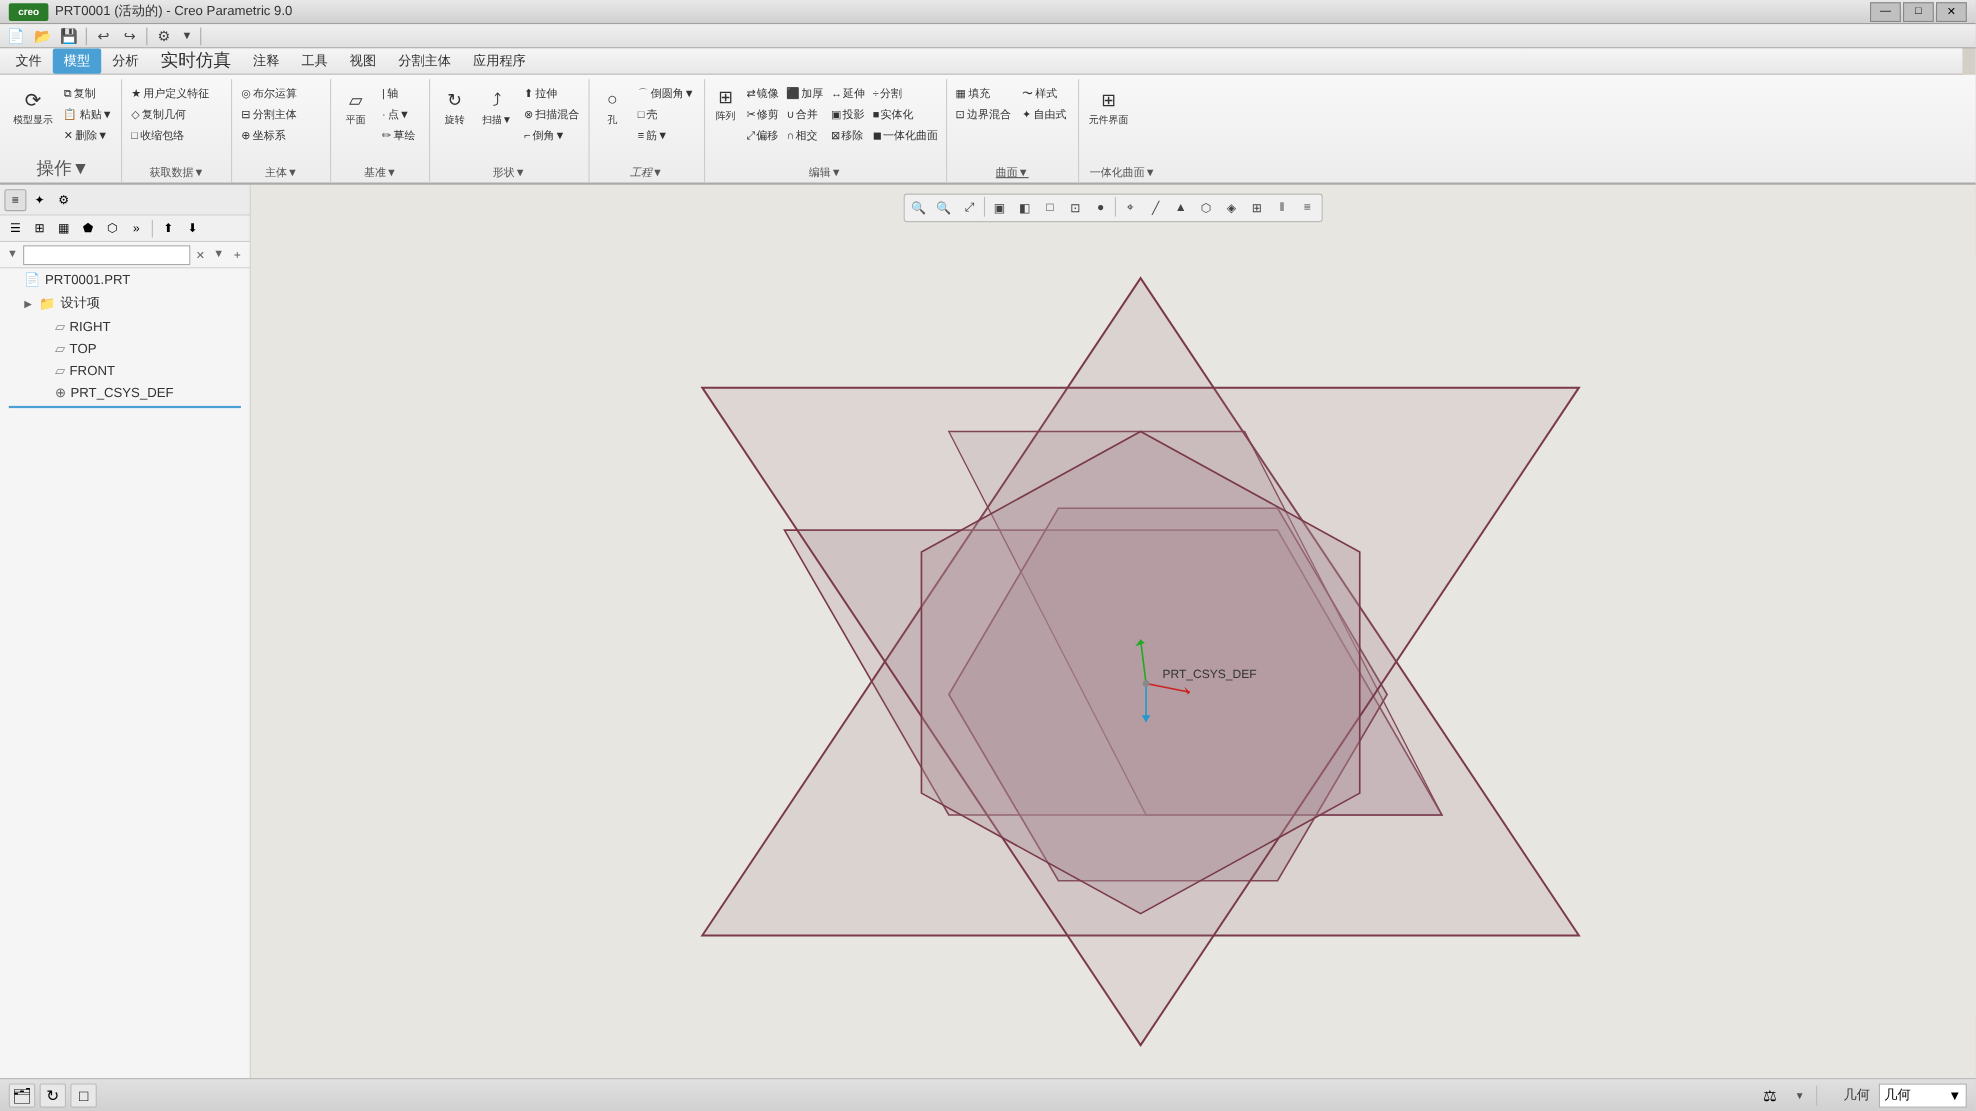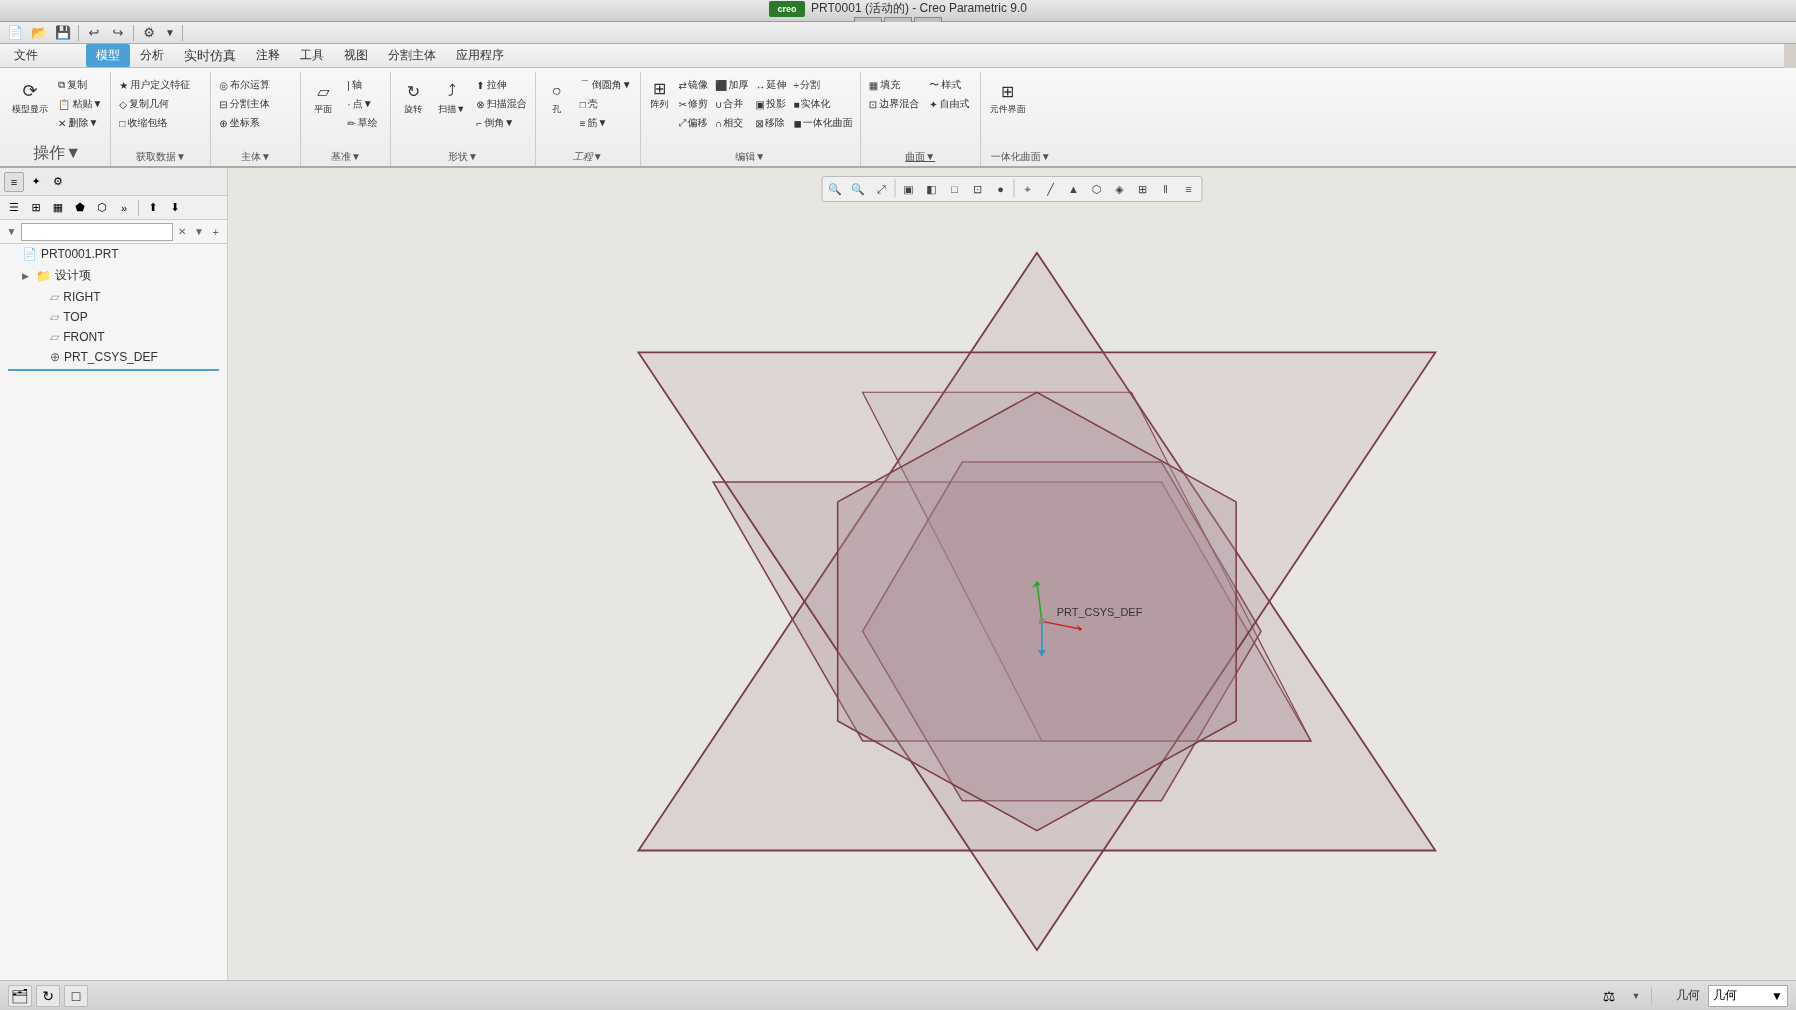--- a/index.html
+++ b/index.html
@@ -43,21 +43,21 @@
       border-bottom: 2px solid #aaa;
       padding: 4px 4px 0 4px;
       display: flex;
       gap: 0;
       min-height: 100px;
     }
   </style>
 </head>
 <body>
 
-<div id="titlebar" style="position:absolute;top:0;left:0;right:0;height:22px;background:linear-gradient(to bottom,#e8e8e8,#d0d0d0);display:flex;align-items:center;justify-content:space-between;padding:0 8px;border-bottom:1px solid #999;flex-direction:column;">
+<div id="titlebar" style="position:absolute;top:0;left:0;right:0;height:22px;background:linear-gradient(to bottom,#e8e8e8,#d0d0d0);display:flex;align-items:center;justify-content:space-between;padding:0 8px;border-bottom:1px solid #999;">
   <div style="display:flex;align-items:center;gap:6px;">
     <div style="width:36px;height:16px;background:#2a7a2a;border-radius:2px;display:flex;align-items:center;justify-content:center;color:white;font-size:9px;font-weight:bold;">creo</div>
     <span style="font-size:12px;color:#333;">PRT0001 (活动的) - Creo Parametric 9.0</span>
   </div>
   <div style="display:flex;gap:2px;">
     <div style="width:28px;height:18px;background:#c0c0c0;border:1px solid #888;display:flex;align-items:center;justify-content:center;font-size:10px;cursor:pointer;">—</div>
     <div style="width:28px;height:18px;background:#c0c0c0;border:1px solid #888;display:flex;align-items:center;justify-content:center;font-size:10px;cursor:pointer;">□</div>
     <div style="width:28px;height:18px;background:#c0c0c0;border:1px solid #888;display:flex;align-items:center;justify-content:center;font-size:10px;cursor:pointer;">✕</div>
   </div>
 </div>
@@ -71,23 +71,23 @@
   <div style="width:22px;height:18px;display:flex;align-items:center;justify-content:center;font-size:13px;cursor:pointer;border:1px solid transparent;border-radius:2px;color:#444;">↪</div>
   <div style="width:1px;height:16px;background:#aaa;margin:0 2px;"></div>
   <div style="width:22px;height:18px;display:flex;align-items:center;justify-content:center;font-size:13px;cursor:pointer;border:1px solid transparent;border-radius:2px;color:#444;">⚙</div>
   <div style="width:16px;height:18px;display:flex;align-items:center;justify-content:center;font-size:10px;cursor:pointer;border:1px solid transparent;border-radius:2px;color:#444;">▼</div>
   <div style="width:1px;height:16px;background:#aaa;margin:0 2px;"></div>
 
 </div>
 
 <div id="menubar" style="position:absolute;top:44px;left:0;right:12px;height:24px;background:linear-gradient(to bottom,#f5f5f5,#e8e8e8);display:flex;align-items:center;padding:0 4px;border-bottom:1px solid #bbb;">
   <div style="padding:3px 10px;font-size:12px;color:#333;cursor:pointer;border-radius:2px;">文件</div>
-  <div style="padding:3px 10px;font-size:12px;color:white;cursor:pointer;border-radius:2px;background:#4a9fd4;margin-left:38px;">模型</div>
+  <div style="padding:3px 10px;font-size:12px;color:white;cursor:pointer;border-radius:2px;background:#4a9fd4;">模型</div>
   <div style="padding:3px 10px;font-size:12px;color:#333;cursor:pointer;border-radius:2px;">分析</div>
-  <div style="padding:3px 10px;font-size:13px;color:#333;cursor:pointer;border-radius:2px;">实时仿真</div>
+  <div style="padding:3px 10px;font-size:16px;color:#333;cursor:pointer;border-radius:2px;">实时仿真</div>
   <div style="padding:3px 10px;font-size:12px;color:#333;cursor:pointer;border-radius:2px;">注释</div>
   <div style="padding:3px 10px;font-size:12px;color:#333;cursor:pointer;border-radius:2px;">工具</div>
   <div style="padding:3px 10px;font-size:12px;color:#333;cursor:pointer;border-radius:2px;">视图</div>
   <div style="padding:3px 10px;font-size:12px;color:#333;cursor:pointer;border-radius:2px;">分割主体</div>
   <div style="padding:3px 10px;font-size:12px;color:#333;cursor:pointer;border-radius:2px;">应用程序</div>
 </div>
 
 <div id="ribbon" style="position:absolute;top:68px;left:0;right:0;height:100px;background:linear-gradient(to bottom,#f8f8f8,#ececec);border-bottom:2px solid #aaa;display:flex;overflow:hidden;">
 
   <div style="display:flex;flex-direction:column;padding:0 4px;border-right:1px solid #ccc;min-width:80px;">

